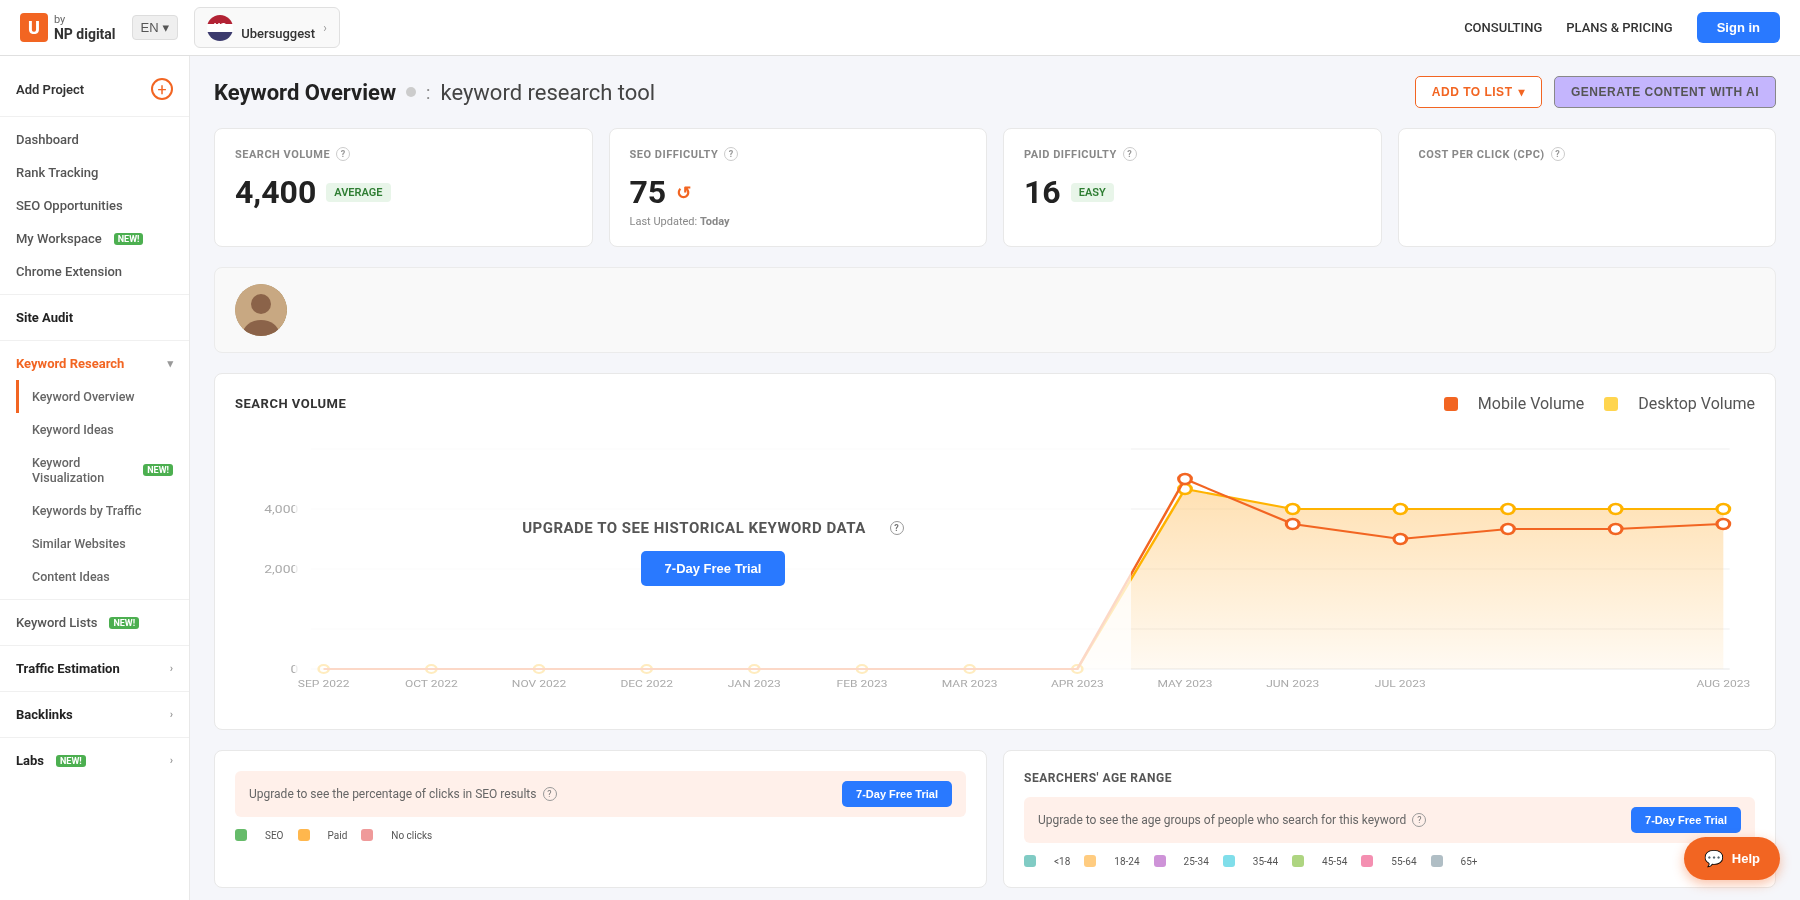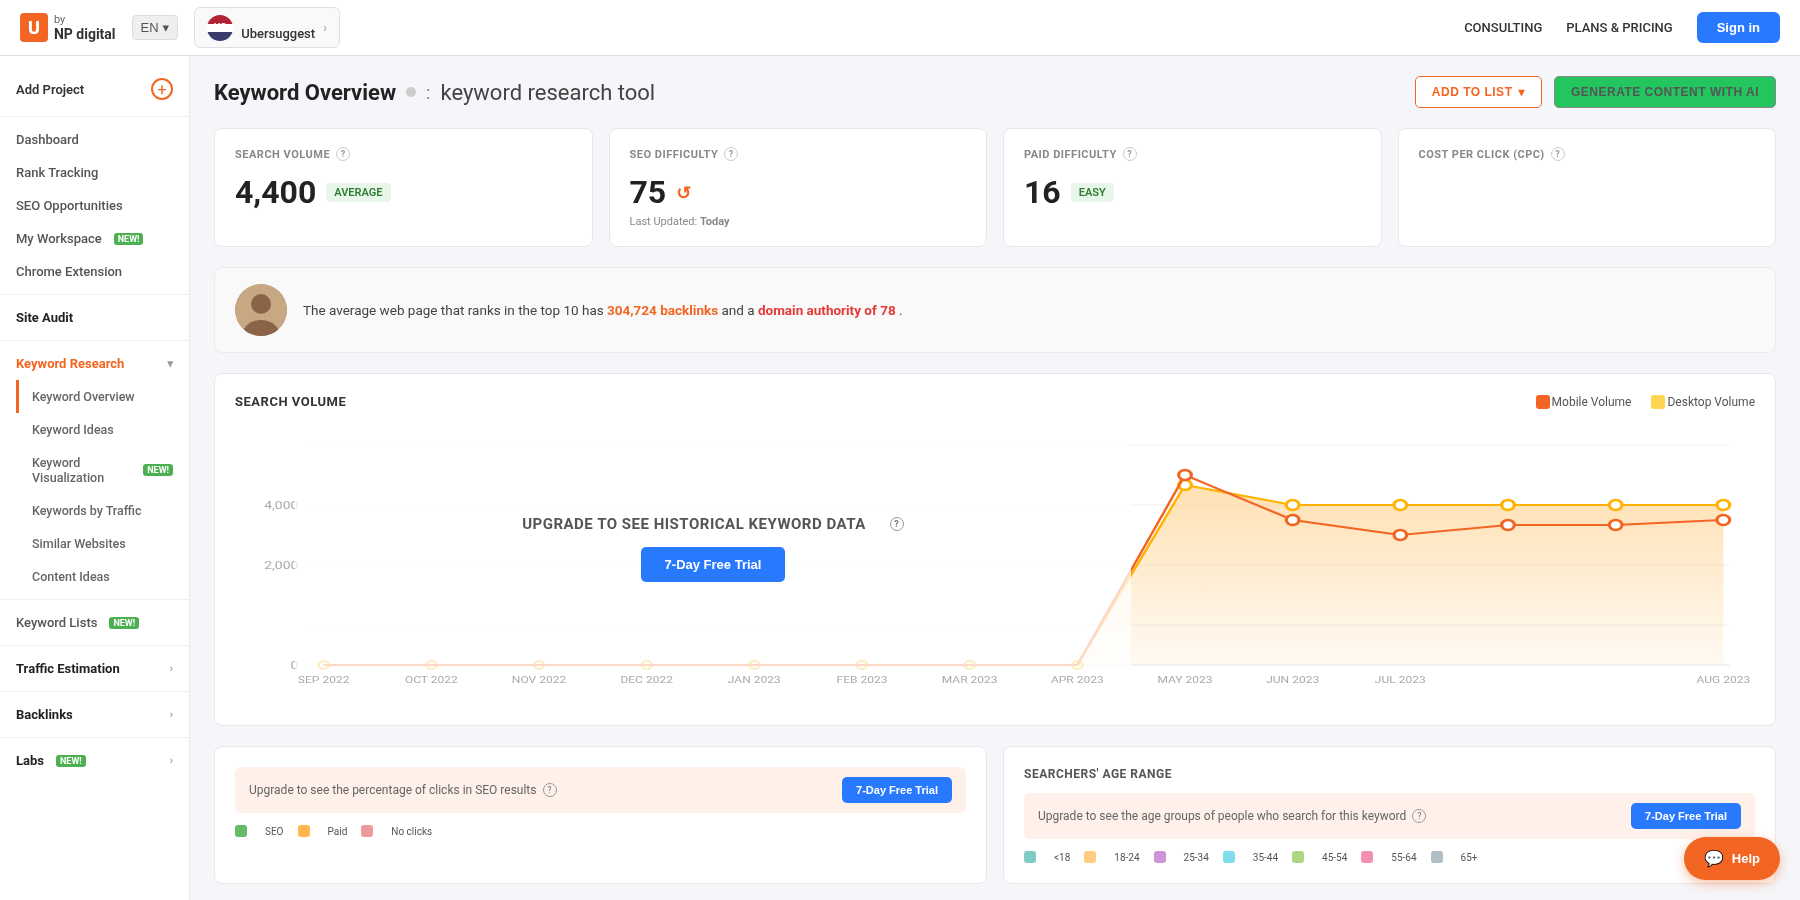--- a/index.html
+++ b/index.html
@@ -73,21 +73,21 @@
     .page-title { font-size: 22px; font-weight: 700; color: #222; display: flex; align-items: center; gap: 10px; }
     .page-title-dot { width: 10px; height: 10px; background: #ccc; border-radius: 50%; }
     .page-title-keyword { color: #444; font-weight: 400; }
     .page-header-actions { display: flex; gap: 12px; margin-left: auto; }
     .btn-outline-orange {
       border: 1.5px solid #f26522; color: #f26522; background: #fff;
       padding: 8px 16px; border-radius: 5px; font-size: 12px; font-weight: 700;
       cursor: pointer; display: flex; align-items: center; gap: 6px; letter-spacing: 0.5px;
     }
     .btn-outline-dark {
-      border: 1.5px solid #888; color: #555; background: #22c55e;
+      border: 1.5px solid #888; color: #555; background: #c4b5fd;
       padding: 8px 16px; border-radius: 5px; font-size: 12px; font-weight: 700;
       cursor: pointer; letter-spacing: 0.5px;
     }
 
     
     .stats-row { display: grid; grid-template-columns: repeat(4, 1fr); gap: 16px; margin-bottom: 20px; }
     .stat-card { background: #fff; border-radius: 8px; padding: 18px 20px; border: 1px solid #e8e8e8; }
     .stat-label { font-size: 11px; font-weight: 700; color: #888; text-transform: uppercase; letter-spacing: 0.5px; display: flex; align-items: center; gap: 6px; margin-bottom: 12px; }
     .stat-info { width: 14px; height: 14px; border: 1px solid #ccc; border-radius: 50%; display: flex; align-items: center; justify-content: center; font-size: 9px; color: #999; cursor: pointer; }
     .stat-value { font-size: 32px; font-weight: 700; color: #222; display: flex; align-items: center; gap: 10px; }
@@ -106,21 +106,21 @@
     .avatar-img { width: 100%; height: 100%; background: linear-gradient(135deg, #c8a882, #8b6914); border-radius: 50%; display: flex; align-items: center; justify-content: center; font-size: 24px; }
     .info-text { font-size: 13.5px; color: #444; line-height: 1.5; }
     .info-highlight-orange { color: #f26522; font-weight: 700; }
     .info-highlight-red { color: #e53935; font-weight: 700; }
 
     
     .chart-section { background: #fff; border-radius: 8px; border: 1px solid #e8e8e8; padding: 20px; margin-bottom: 20px; }
     .chart-header { display: flex; align-items: center; justify-content: space-between; margin-bottom: 16px; }
     .chart-title { font-size: 13px; font-weight: 700; color: #333; text-transform: uppercase; letter-spacing: 0.5px; }
     .chart-legend { display: flex; align-items: center; gap: 20px; }
-    .legend-item { display: flex; align-items: center; gap: 2px; font-size: 12px; color: #555; }
+    .legend-item { display: flex; align-items: center; gap: 20px; font-size: 16px; color: #555; }
     .legend-dot { width: 14px; height: 14px; border-radius: 3px; }
     .legend-mobile { background: #f26522; }
     .legend-desktop { background: #ffd54f; }
 
     
     .chart-container { position: relative; width: 100%; height: 280px; }
     .chart-overlay {
       position: absolute; top: 50%; left: 50%; transform: translate(-50%, -50%);
       text-align: center; pointer-events: none;
     }
@@ -344,27 +344,20 @@
     <div class="info-banner">
       <div class="avatar">
         <div class="avatar-img">
           <svg viewBox="0 0 52 52" width="52" height="52">
             <circle cx="26" cy="26" r="26" fill="#c8a882"></circle>
             <circle cx="26" cy="20" r="10" fill="#8b6349"></circle>
             <ellipse cx="26" cy="50" rx="18" ry="14" fill="#8b6349"></ellipse>
           </svg>
         </div>
       </div>
-      <div class="info-text">
-        <span>The average web page that ranks in the top 10 has </span>
-        <span class="info-highlight-orange">304,724 backlinks</span>
-        <span> and a </span>
-        <span class="info-highlight-red">domain authority of 78</span>
-        <span>.</span>
-      </div>
     </div>
 
     <div class="chart-section">
       <div class="chart-header">
         <div class="chart-title">SEARCH VOLUME</div>
         <div class="chart-legend">
           <div class="legend-item">
             <div class="legend-dot legend-mobile"></div>
             <span>Mobile Volume</span>
           </div>

